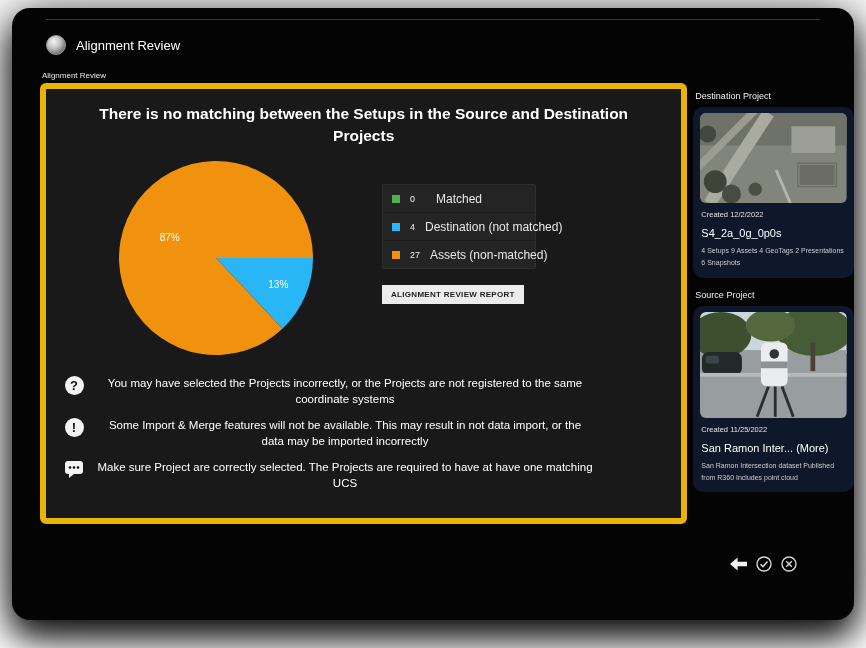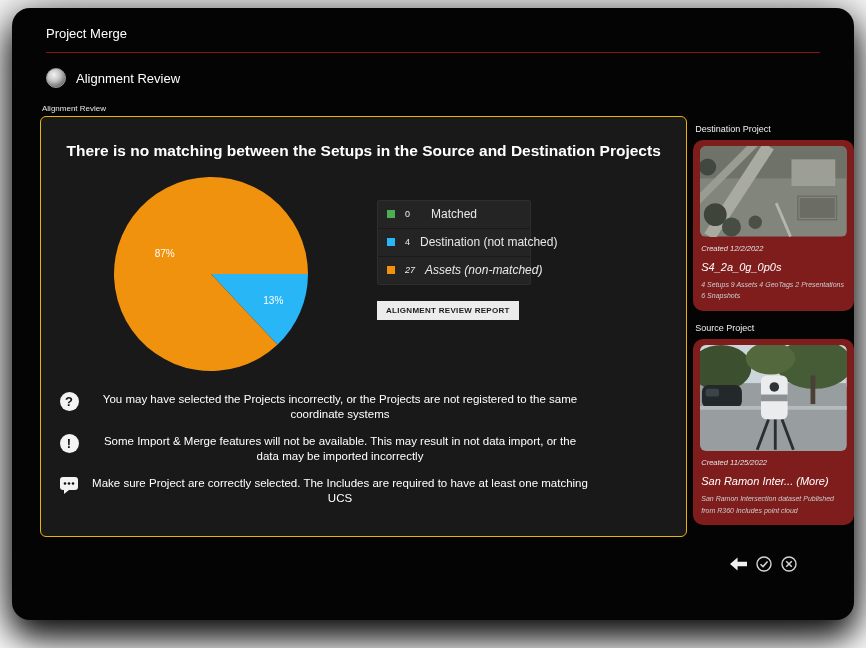--- a/index.html
+++ b/index.html
@@ -20,67 +20,66 @@
   .sphere-icon{
     width:20px;height:20px;border-radius:50%;box-sizing:border-box;
     background:radial-gradient(circle at 38% 32%, #f4f4f4 0%, #c2c2c2 40%, #787878 72%, #4c4c4c 100%);
     border:1px solid #9a9a9a;
   }
   .section-title{font-size:13px;color:#ffffff;}
   .panel-label{margin:16px 0 3px 30px;font-size:8px;color:#e6e6e6;}
   .content{display:flex;align-items:flex-start;gap:6px;margin-left:28px;}
   .main-panel{
     width:675px;box-sizing:border-box;min-height:421px;
-    background:#191919;border:1px solid #eab308;border-radius:6px;
-    padding:21px 16px 16px;
+    background:#191919;border:6px solid #eab308;border-radius:6px;
+    padding:12px 16px 16px;
   }
   .panel-heading{
     font-size:15.5px;font-weight:700;text-align:center;line-height:1.4;
     color:#ffffff;margin:2px 8px 0;
   }
   .chart-row{display:flex;margin-top:12px;}
   .pie-wrap{margin-left:54px;width:200px;height:200px;}
   svg.pie{width:200px;height:200px;display:block;}
   .pie-label{fill:#ffffff;font-size:10px;font-family:"Liberation Sans",sans-serif;text-anchor:middle;}
   .legend-col{margin-left:66px;margin-top:26px;}
   .legend-box{width:152px;background:#242424;border:1px solid #2e2e2e;border-radius:2px;}
   .legend-row{display:flex;align-items:center;gap:10px;padding:6.5px 9px;border-bottom:1px solid #1a1a1a;}
-  .legend-row:last-child{border-bottom:none;font-style:italic;}
+  .legend-row:last-child{border-bottom:none;}
   .swatch{width:8px;height:8px;flex:0 0 auto;}
   .legend-count{width:16px;font-size:9px;color:#f0f0f0;}
   .legend-label{font-size:12px;color:#e8e8e8;white-space:nowrap;}
   .report-btn{
     margin-top:16px;display:inline-block;background:#ececec;color:#1c1c1c;
     font-size:8px;font-weight:700;letter-spacing:.3px;border:none;border-radius:0;
     padding:5px 9px;cursor:pointer;font-family:inherit;
   }
   .notes{margin:18px 2px 0 2px;}
   .note{display:flex;gap:13px;align-items:flex-start;margin-bottom:11px;}
   .note-icon{flex:0 0 auto;width:20px;display:flex;justify-content:center;}
   .round-glyph{
     width:19px;height:19px;border-radius:50%;background:#f3f3f3;color:#101010;
     font-weight:700;font-size:13px;display:flex;align-items:center;justify-content:center;
   }
   .note-text{font-size:11.5px;line-height:1.35;color:#ffffff;max-width:496px;text-align:center;}
   .sidebar{width:168px;}
   .side-label{font-size:9px;color:#f0f0f0;margin:8px 0 6px 2px;}
-  .card{background:#7f1d1d;border-radius:10px;padding:6px 7px 9px;margin-bottom:12px;font-style:italic;}
+  .card{background:#0f172a;border-radius:10px;padding:6px 7px 9px;margin-bottom:12px;}
   .thumb{width:100%;border-radius:6px;display:block;}
   .created{font-size:7.5px;color:#e2e2e2;margin:7px 1px 6px;}
   .card-title{font-size:11px;color:#ffffff;margin:8px 1px 6px;}
   .card-desc{font-size:7px;color:#cccccc;line-height:1.65;margin:0 1px;}
   .footer-actions{position:absolute;right:57px;bottom:48px;display:flex;align-items:center;gap:9px;}
   .footer-actions .act{cursor:pointer;display:flex;align-items:center;justify-content:center;}
 </style>
 </head>
 <body>
 
 <div class="window">
 
-  <div class="win-title">Project Merge</div>
   <div class="red-line"></div>
 
   <div class="section-head">
     <span class="sphere-icon"></span>
     <span class="section-title">Alignment Review</span>
   </div>
 
   <div class="panel-label">Alignment Review</div>
 
   <div class="content">
@@ -135,21 +134,21 @@
         <div class="note">
           <span class="note-icon">
             <svg width="20" height="18" viewBox="0 0 20 18">
               <rect x="1" y="1" width="18" height="13" rx="3" fill="#f3f3f3"></rect>
               <path d="M5,14 L5,18 L10,14 Z" fill="#f3f3f3"></path>
               <circle cx="6" cy="7.5" r="1.3" fill="#101010"></circle>
               <circle cx="10" cy="7.5" r="1.3" fill="#101010"></circle>
               <circle cx="14" cy="7.5" r="1.3" fill="#101010"></circle>
             </svg>
           </span>
-          <span class="note-text">Make sure Project are correctly selected. The Includes are required to have at least one matching UCS</span>
+          <span class="note-text">Make sure Project are correctly selected. The Projects are required to have at have one matching UCS</span>
         </div>
       </div>
     </div>
 
     <div class="sidebar">
       <div class="side-label">Destination Project</div>
       <div class="card">
         <svg class="thumb" viewBox="0 0 154 95" preserveAspectRatio="none">
           <rect width="154" height="95" fill="#82857c"></rect>
           <rect x="0" y="0" width="154" height="34" fill="#6f7268"></rect>

